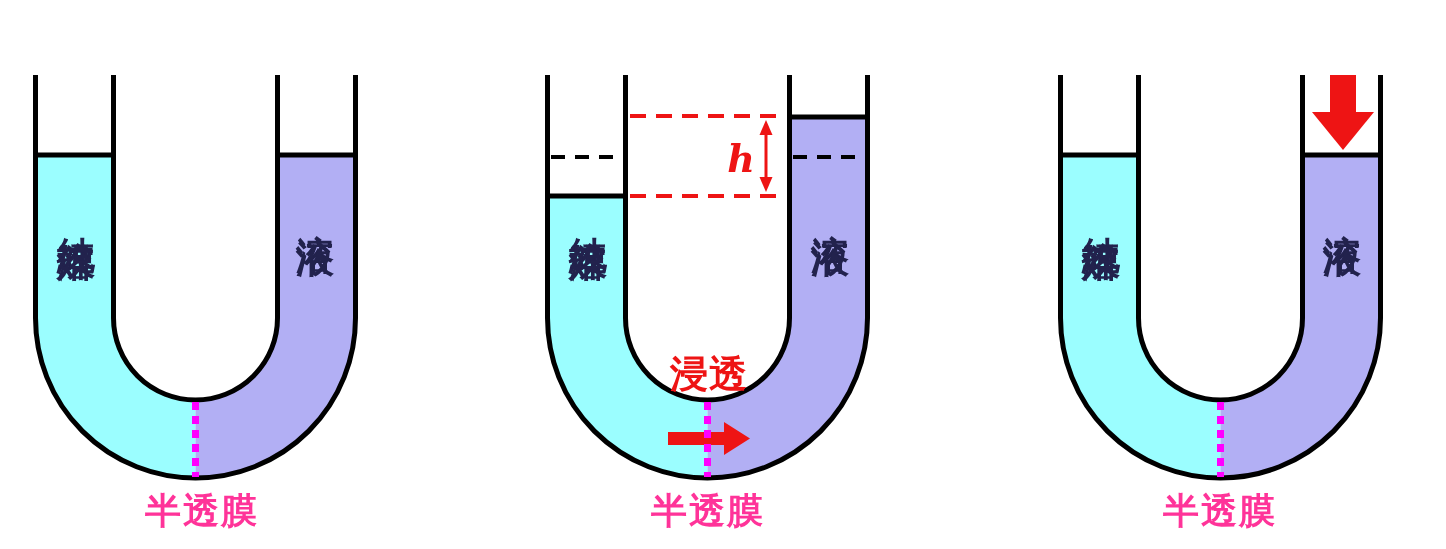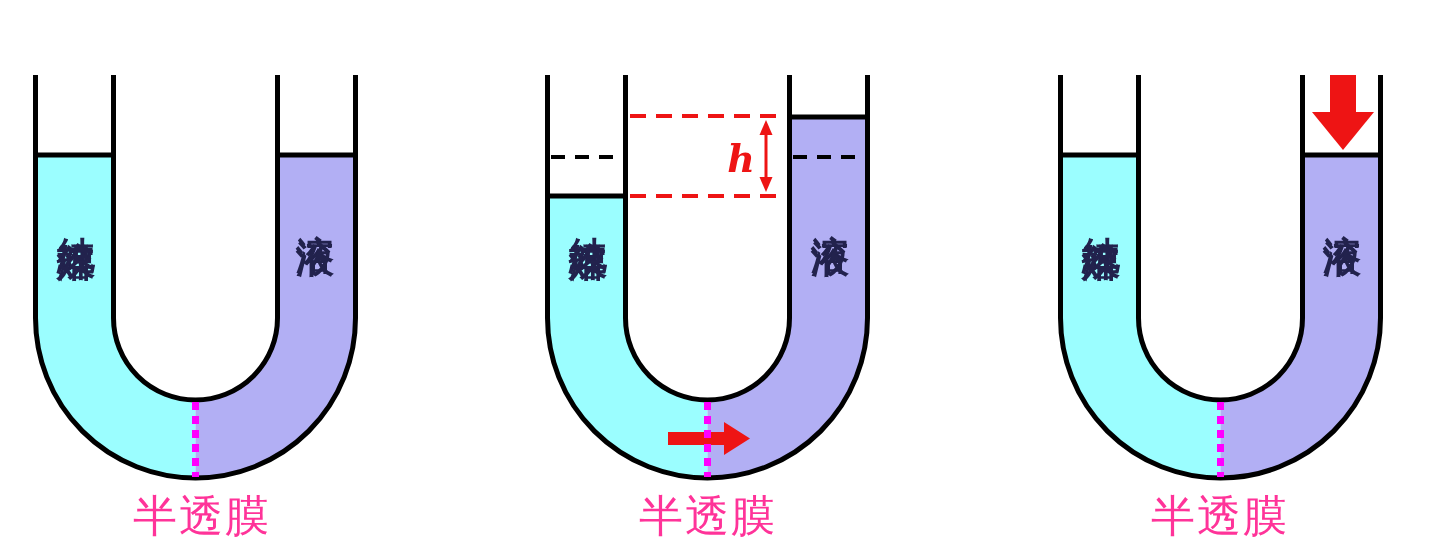--- a/index.html
+++ b/index.html
@@ -30,21 +30,21 @@
     text-orientation:upright;
     font-size:38px;line-height:1;
     letter-spacing:4px;
     font-weight:600;
     color:var(--liquid-text);
     transform:translateX(-50%);
   }
   .hcenter{transform:translateX(-50%);}
   .membrane-label{
     color:var(--membrane-text);
-    font-size:44px;font-weight:400;letter-spacing:2px;
+    font-size:36px;font-weight:700;letter-spacing:2px;
   }
   .red-label{
     color:var(--annotation-red);
     font-size:38px;font-weight:600;letter-spacing:1px;
   }
   .h-label{
     color:var(--annotation-red);
     font-family:"DejaVu Serif", serif;
     font-style:italic;font-weight:700;
     font-size:38px;
@@ -98,19 +98,20 @@
     </g>
   </svg>
 
   <div class="label vlabel" style="left:76px;top:206px;">純溶媒</div>
   <div class="label vlabel" style="left:315px;top:203px;">溶液</div>
   <div class="label hcenter membrane-label" style="left:202px;top:487px;">半透膜</div>
 
   <div class="label vlabel" style="left:588px;top:206px;">純溶媒</div>
   <div class="label vlabel" style="left:830px;top:203px;">溶液</div>
   <div class="label hcenter membrane-label" style="left:708px;top:487px;">半透膜</div>
+  <div class="label hcenter red-label" style="left:709px;top:349px;">浸透</div>
   <div class="label hcenter h-label" style="left:741px;top:136px;">h</div>
 
   <div class="label vlabel" style="left:1101px;top:206px;">純溶媒</div>
   <div class="label vlabel" style="left:1342px;top:203px;">溶液</div>
   <div class="label hcenter membrane-label" style="left:1220px;top:487px;">半透膜</div>
 
 </div>
 
 </body></html>

